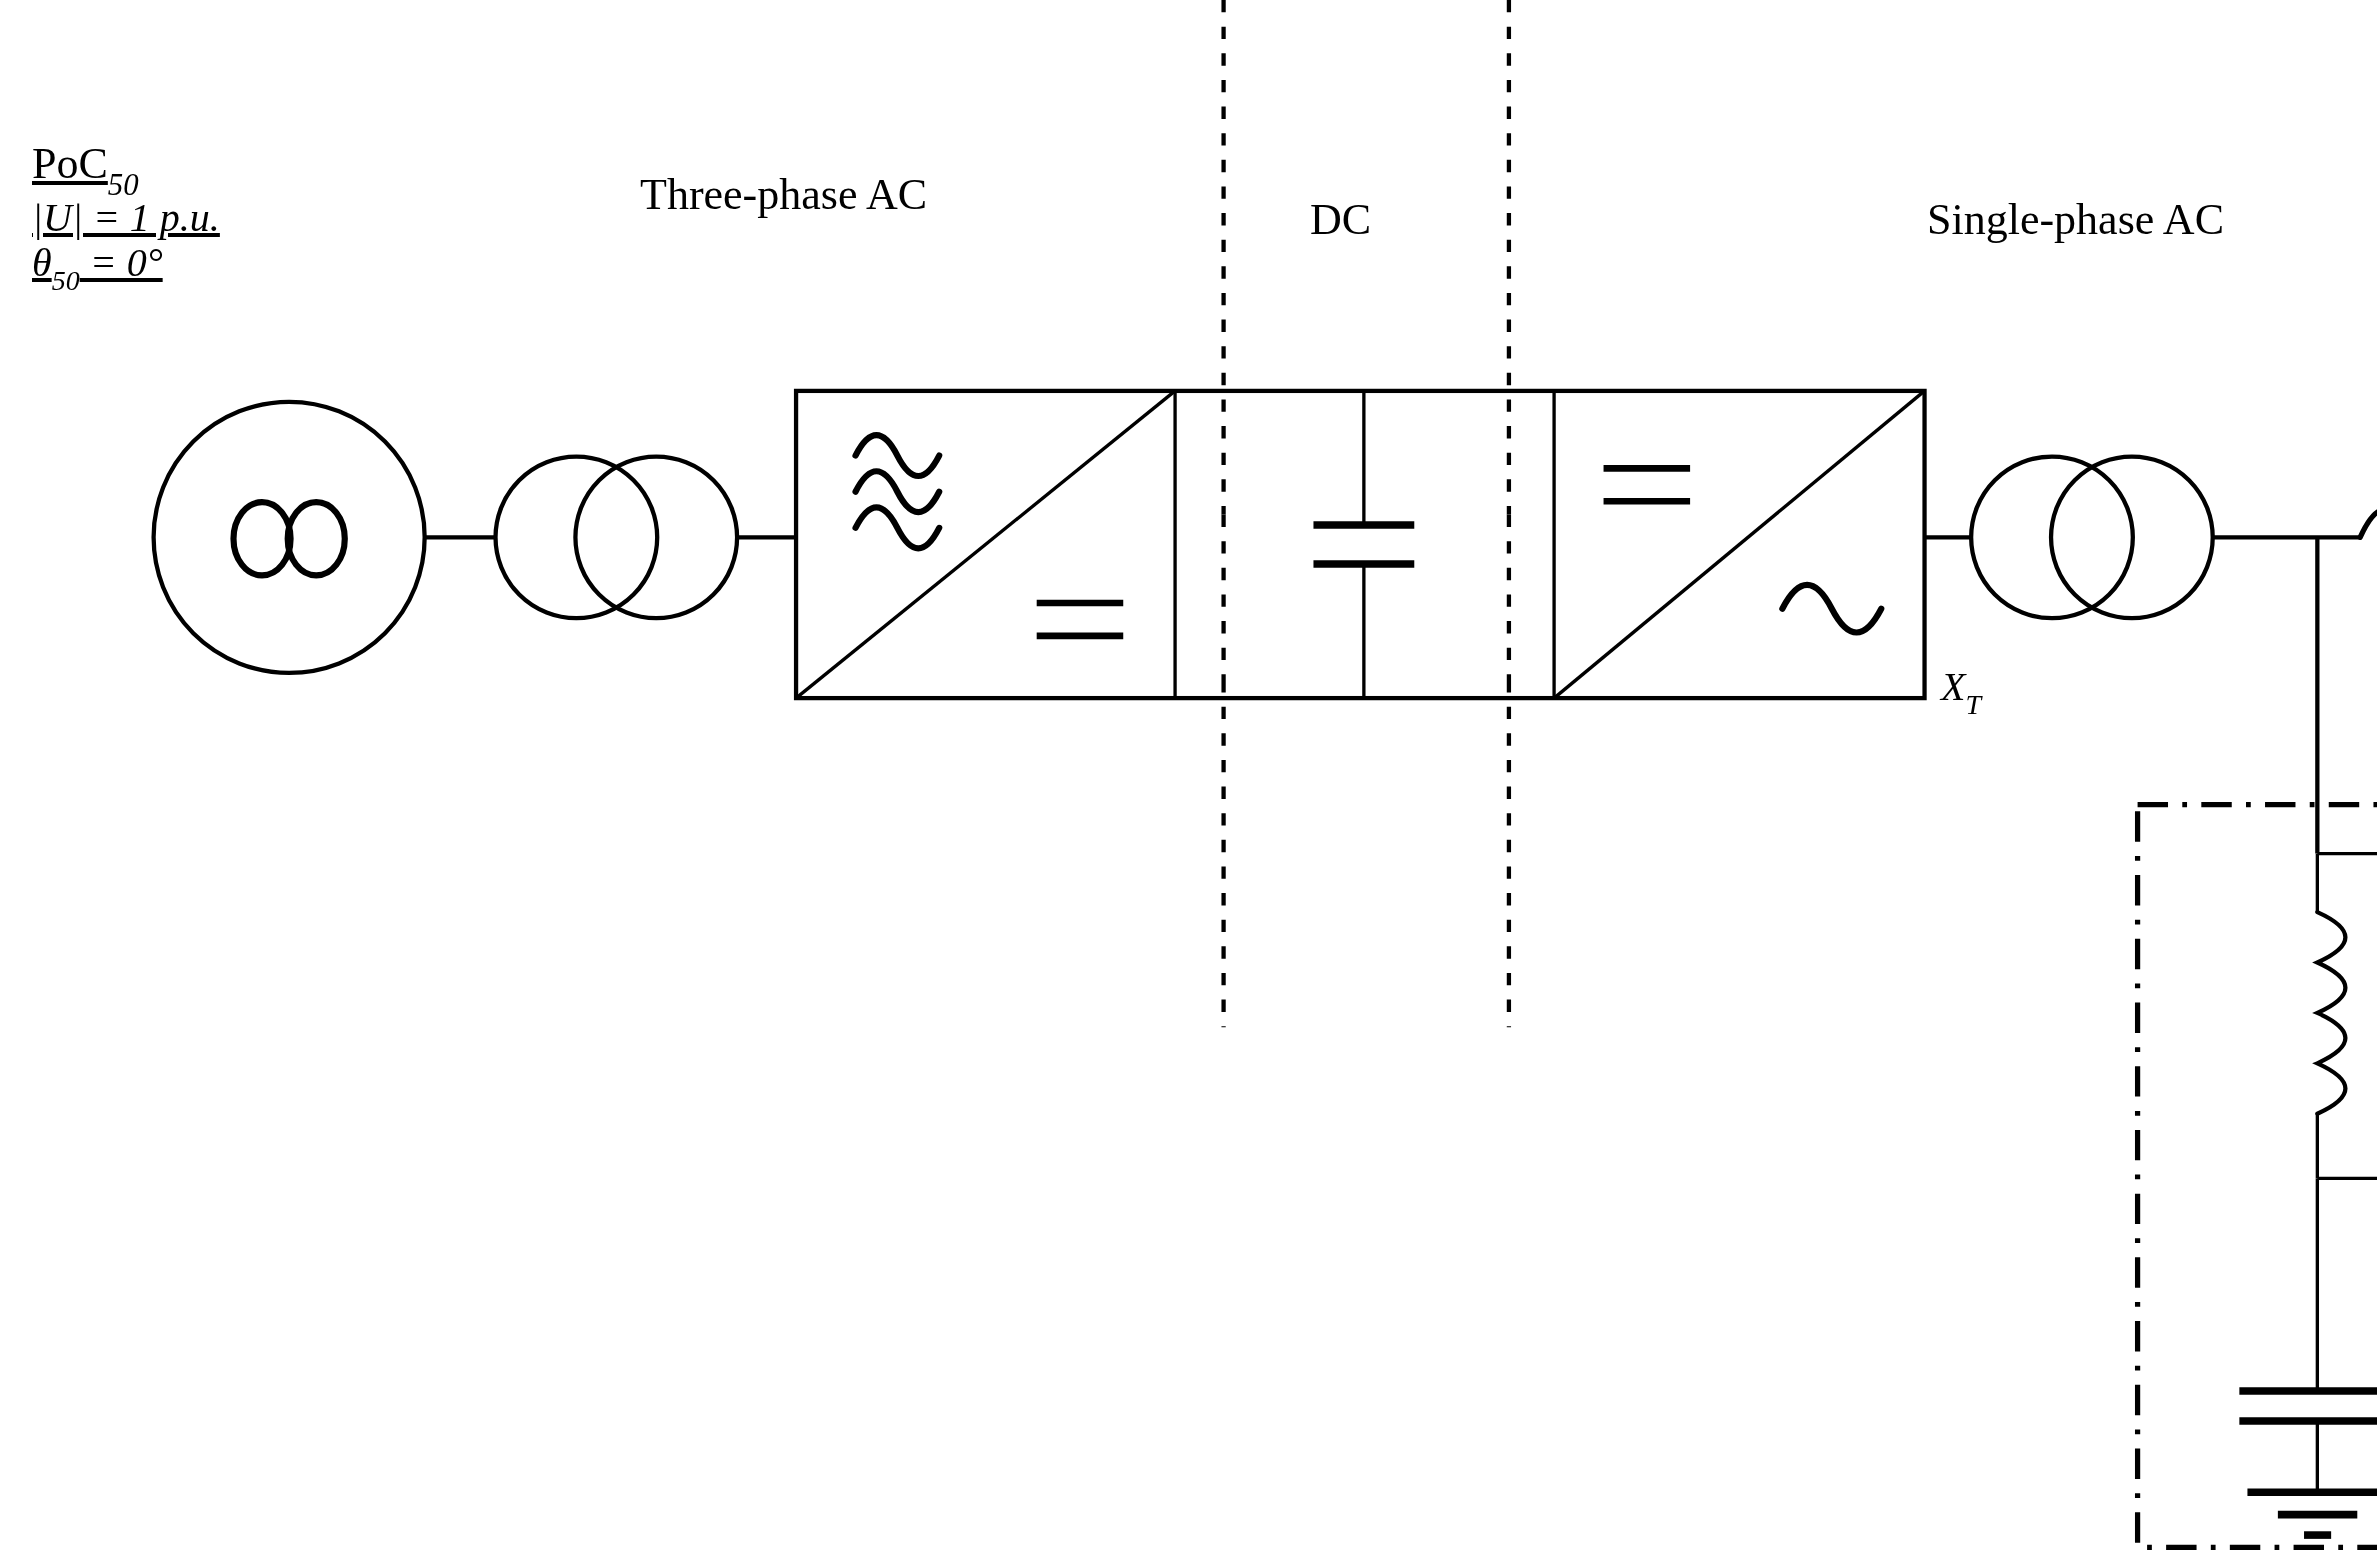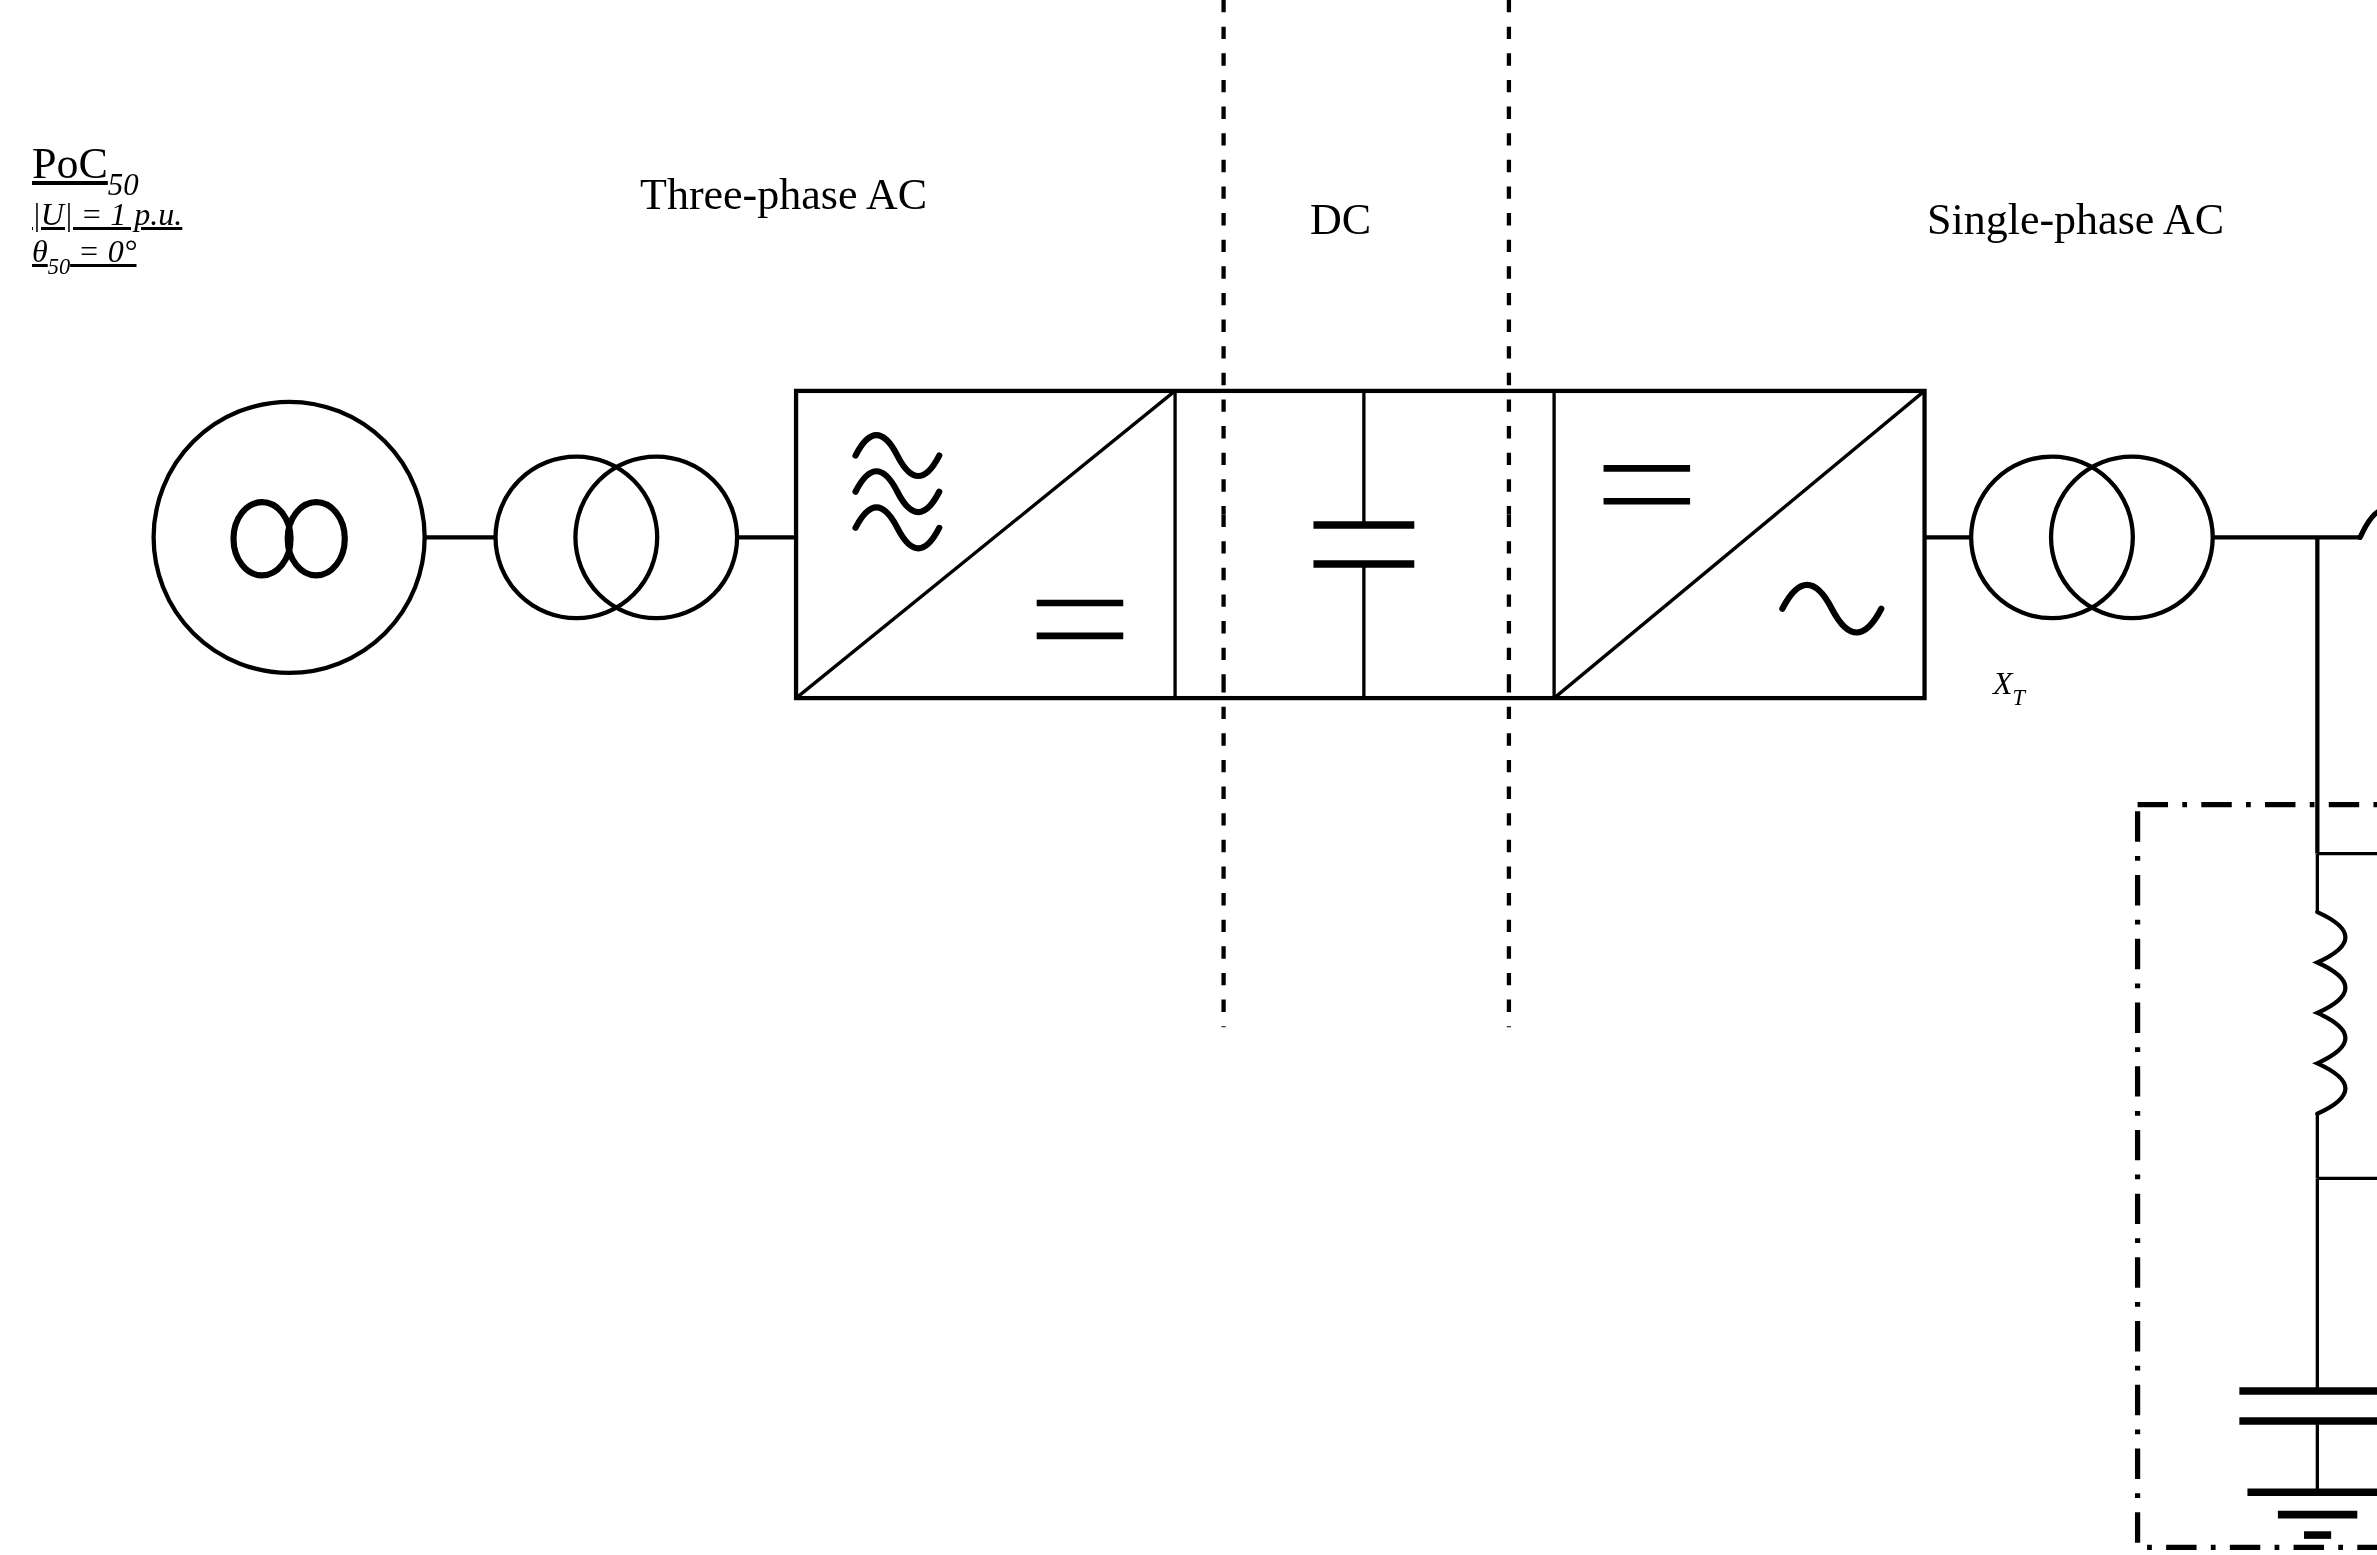--- a/index.html
+++ b/index.html
@@ -118,21 +118,21 @@
     white-space: nowrap;
     font-family: "Liberation Serif", "DejaVu Serif", serif;
     color: #000000;
     line-height: 1.0;
   }
   .lbl-plain {
     font-size: 44px;
     font-style: normal;
   }
   .lbl-math {
-    font-size: 32px;
+    font-size: 40px;
     font-style: italic;
   }
   .lbl-sub {
     font-size: 0.70em;
     font-style: italic;
     vertical-align: sub;
     position: relative;
     top: 0.22em;
   }
   .lbl-sub-up {
@@ -141,21 +141,21 @@
     vertical-align: sub;
     position: relative;
     top: 0.18em;
   }
 
   #label-poc50        { left: 32px;   top: 142px; }
   #label-poc50 .row   { margin-bottom: 4.8px; text-decoration: underline; }
   #label-three-phase  { left: 640px; top: 173px; }
   #label-dc           { left: 1310px; top: 198px; }
   #label-single-phase { left: 1927px; top: 198px; }
-  #label-xt           { left: 1993px; top: 667px; }
+  #label-xt           { left: 1941px; top: 667px; }
 </style>
 </head>
 <body>
 
 <div id="diagram-root">
 
   <svg id="schematic" viewBox="0 0 7341 3272" xmlns="http://www.w3.org/2000/svg">
 
     <g>
       <line class="dotted-div" x1="2573" y1="0" x2="2573" y2="1082"></line>

